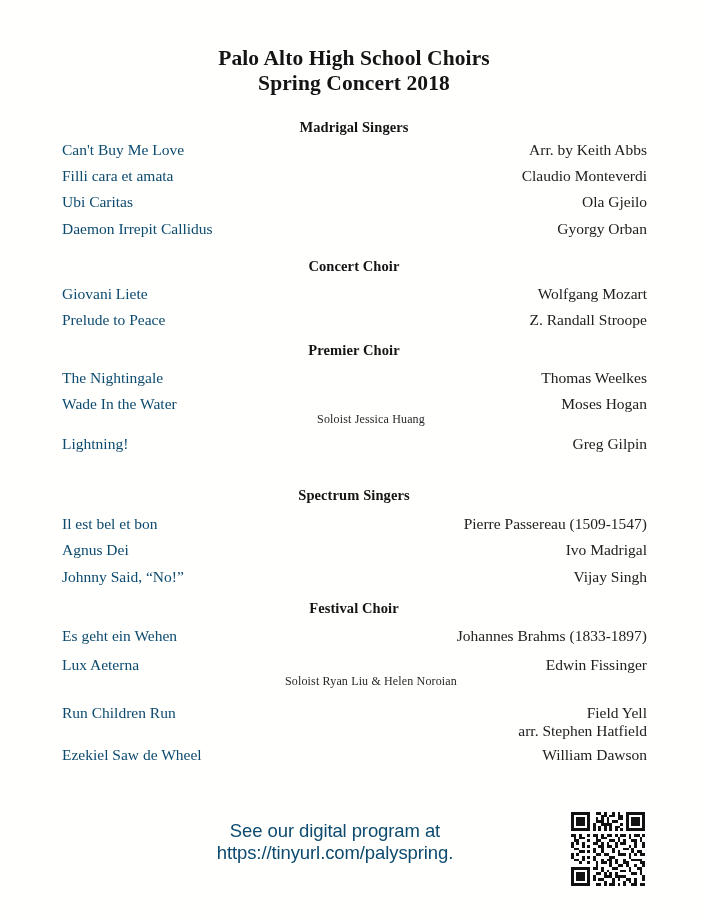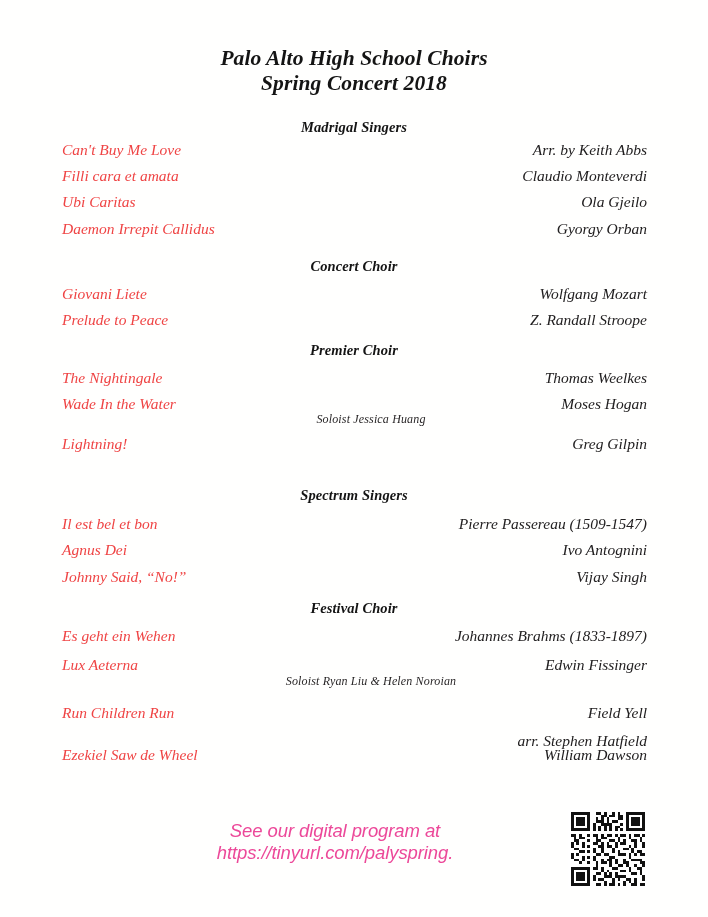--- a/index.html
+++ b/index.html
@@ -12,21 +12,20 @@
     height: 917px;
     position: relative;
     font-family: "Liberation Serif", "DejaVu Serif", serif;
     color: #1a1a1a;
     overflow: hidden;
   }
   .page {
     position: absolute;
     inset: 0;
     background: #fffffe;
-    font-style: italic;
   }
 
   
   .doc-title {
     position: absolute;
     left: 0;
     right: 0;
     text-align: center;
     font-weight: bold;
     font-size: 21.5px;
@@ -53,35 +52,35 @@
     position: absolute;
     left: 62px;
     right: 61px;
     height: 20px;
   }
   .row .title {
     position: absolute;
     left: 0;
     top: 0;
     font-size: 15.5px;
-    color: #ef4444;
+    color: #0c4a6e;
     white-space: nowrap;
   }
   .row .composer {
     position: absolute;
     right: 0;
     top: 0;
     font-size: 15.5px;
     color: #222021;
     white-space: nowrap;
     text-align: right;
   }
   .row .composer .sub {
     display: block;
-    margin-top: 10px;
+    margin-top: 0;
   }
 
   
   .soloist {
     position: absolute;
     left: 0;
     right: 0;
     text-align: center;
     font-size: 12px;
     color: #2a2728;
@@ -91,21 +90,21 @@
 
   
   .footer-text {
     position: absolute;
     left: 120px;
     top: 820px;
     width: 430px;
     text-align: center;
     font-family: "Liberation Sans", "DejaVu Sans", sans-serif;
     font-size: 18.5px;
-    color: #ec4899;
+    color: #0c4a6e;
     letter-spacing: -0.1px;
   }
 
   .qr {
     position: absolute;
     left: 568px;
     top: 809px;
     width: 80px;
     height: 80px;
   }
@@ -162,21 +161,21 @@
     <span class="composer">Greg Gilpin</span>
   </div>
 
   <div class="section-heading" style="top:487px">Spectrum Singers</div>
   <div class="row" style="top:515px">
     <span class="title">Il est bel et bon</span>
     <span class="composer">Pierre Passereau (1509-1547)</span>
   </div>
   <div class="row" style="top:541px">
     <span class="title">Agnus Dei</span>
-    <span class="composer">Ivo Antognini</span>
+    <span class="composer">Ivo Madrigal</span>
   </div>
   <div class="row" style="top:568px">
     <span class="title">Johnny Said, “No!”</span>
     <span class="composer">Vijay Singh</span>
   </div>
 
   <div class="section-heading" style="top:600px">Festival Choir</div>
   <div class="row" style="top:627px">
     <span class="title">Es geht ein Wehen</span>
     <span class="composer">Johannes Brahms (1833-1897)</span>

